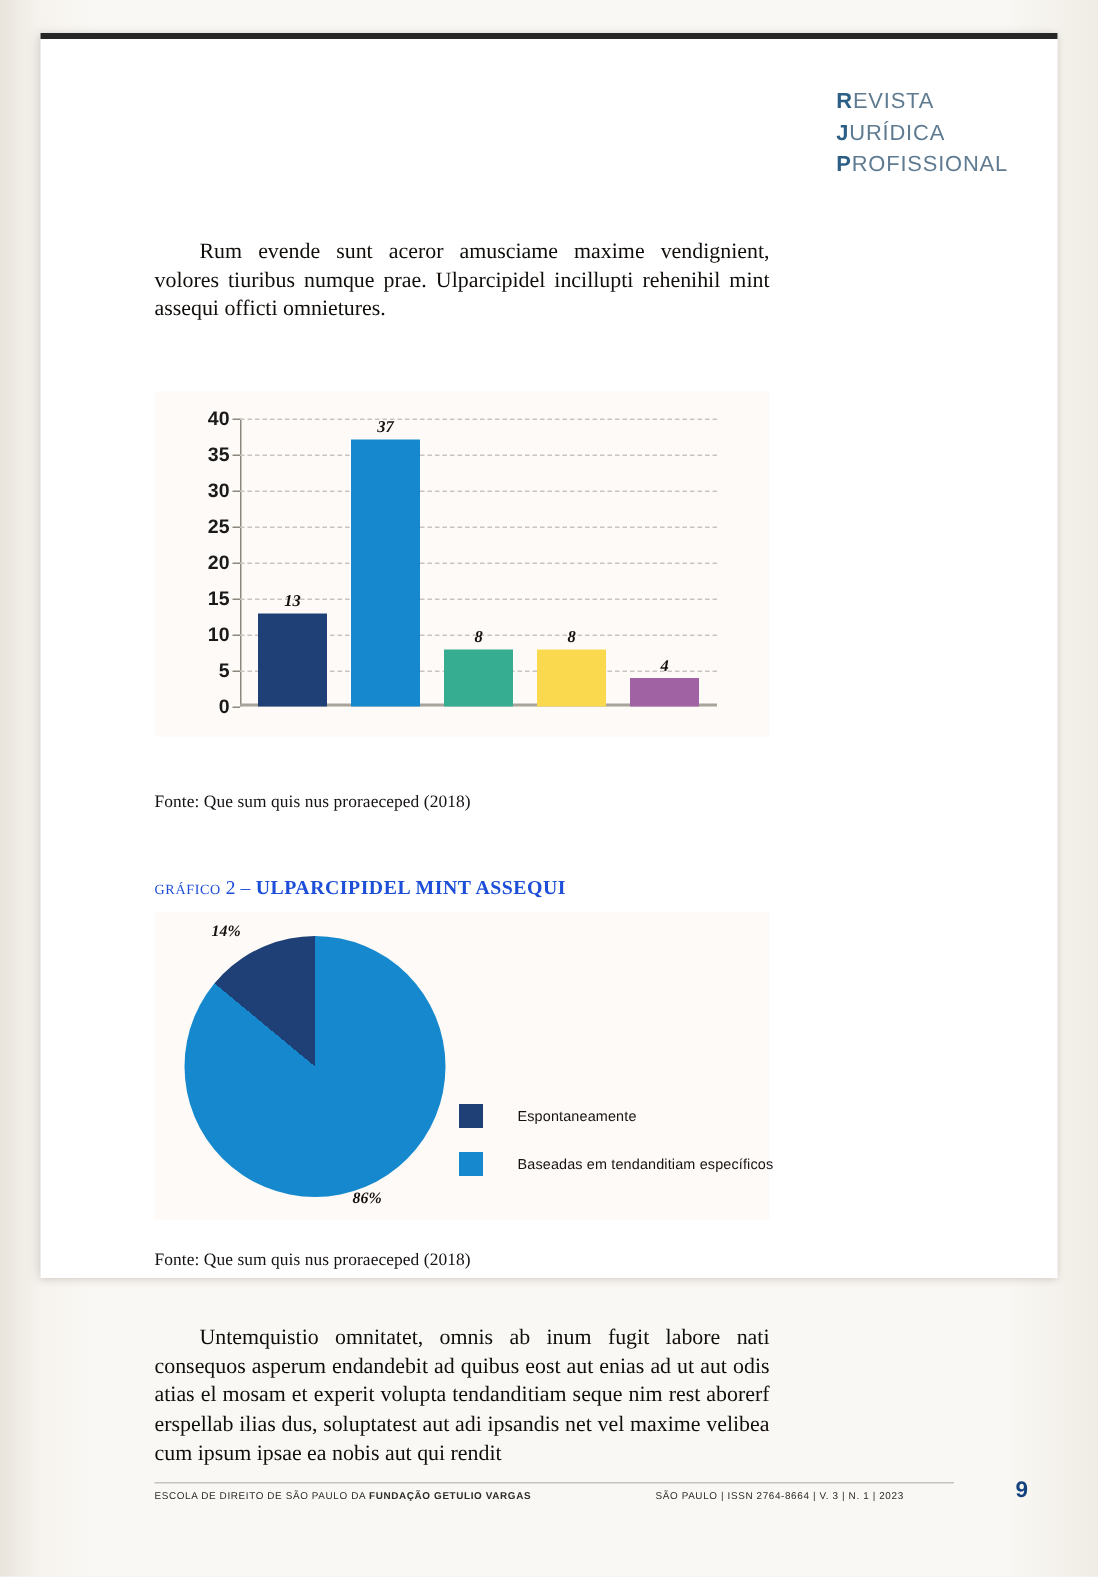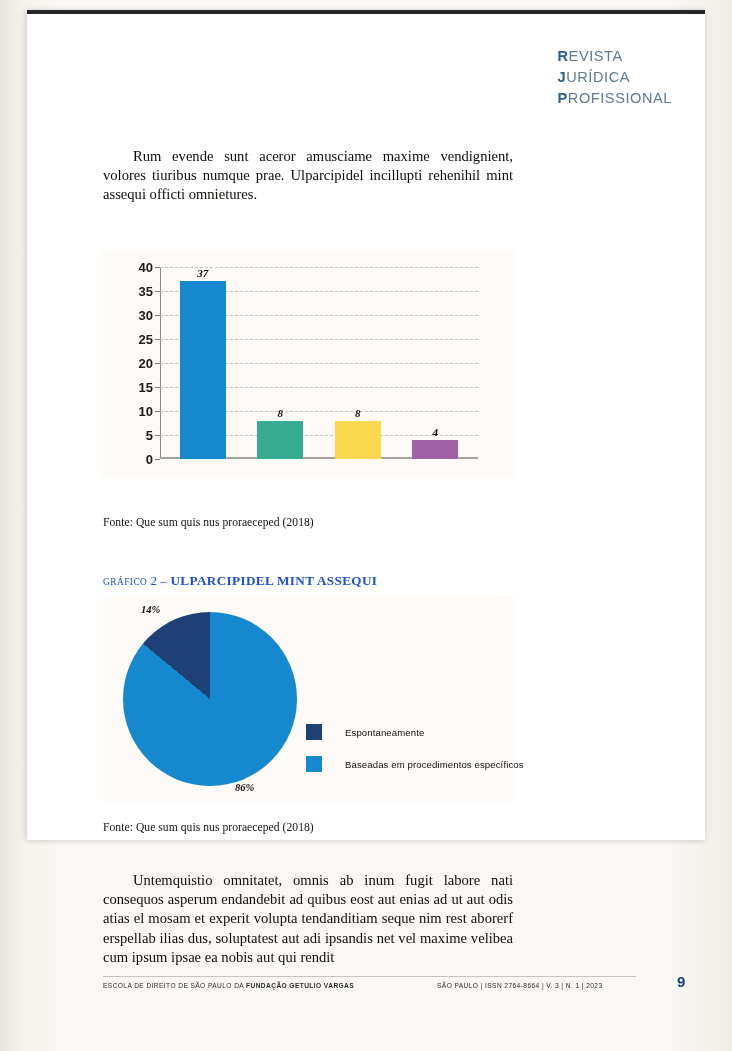--- a/index.html
+++ b/index.html
@@ -19,21 +19,21 @@
     background:
       linear-gradient(90deg, #e9e5dd 0px, #f6f3ee 26px, #faf8f4 60px, #faf8f4 672px, #efece5 732px),
       #f7f4ef;
     overflow: hidden;
   }
 
   
   .page {
     position: absolute;
     left: 27px;
-    top: 10px;
+    top: 22px;
     width: 678px;
     height: 830px;
     background: #ffffff;
     box-shadow: 0 1px 5px rgba(90,80,70,.18), -3px 0 7px rgba(90,80,70,.10);
   }
 
   .page-top-rule {
     position: absolute;
     left: 0; top: 0;
     width: 678px;
@@ -339,20 +339,25 @@
             <div class="ytick-label" style="top: 48px;">30</div>
             <div class="grid-line" style="top: 24px;"></div>
             <div class="ytick-mark" style="top: 24px;"></div>
             <div class="ytick-label" style="top: 24px;">35</div>
             <div class="grid-line" style="top: 0px;"></div>
             <div class="ytick-mark" style="top: 0px;"></div>
             <div class="ytick-label" style="top: 0px;">40</div>
           </div>
         <div class="bars" id="bar-series">
             <div class="bar-slot">
+              <div class="bar-rect" style="height: 62.4px; background: rgb(31, 64, 118);">
+                <div class="bar-value">13</div>
+              </div>
+            </div>
+            <div class="bar-slot">
               <div class="bar-rect" style="height: 177.6px; background: rgb(22, 137, 206);">
                 <div class="bar-value">37</div>
               </div>
             </div>
             <div class="bar-slot">
               <div class="bar-rect" style="height: 38.4px; background: rgb(54, 173, 144);">
                 <div class="bar-value">8</div>
               </div>
             </div>
             <div class="bar-slot">
@@ -381,21 +386,21 @@
         <div class="pie-label" id="pie-label-a">14%</div>
         <div class="pie-label" id="pie-label-b">86%</div>
       </div>
       <div class="legend" id="pie-legend">
           <div class="legend-row">
             <span class="legend-swatch" style="background: rgb(31, 64, 118);"></span>
             <span class="legend-text">Espontaneamente</span>
           </div>
           <div class="legend-row">
             <span class="legend-swatch" style="background: rgb(22, 137, 206);"></span>
-            <span class="legend-text">Baseadas em procedimentos específicos</span>
+            <span class="legend-text">Baseadas em tendanditiam específicos</span>
           </div>
         </div>
     </div>
 
     <div class="col fonte" style="top:811px;">Fonte: Que sum quis nus proraeceped (2018)</div>
 
     <div class="col" style="top:861px;">
       <p class="body">Untemquistio omnitatet, omnis ab inum fugit labore nati consequos asperum endandebit ad quibus eost aut enias ad ut aut odis atias el mosam et experit volupta tendanditiam seque nim rest aborerf erspellab ilias dus, soluptatest aut adi ipsandis net vel maxime velibea cum ipsum ipsae ea nobis aut qui rendit</p>
     </div>
 

